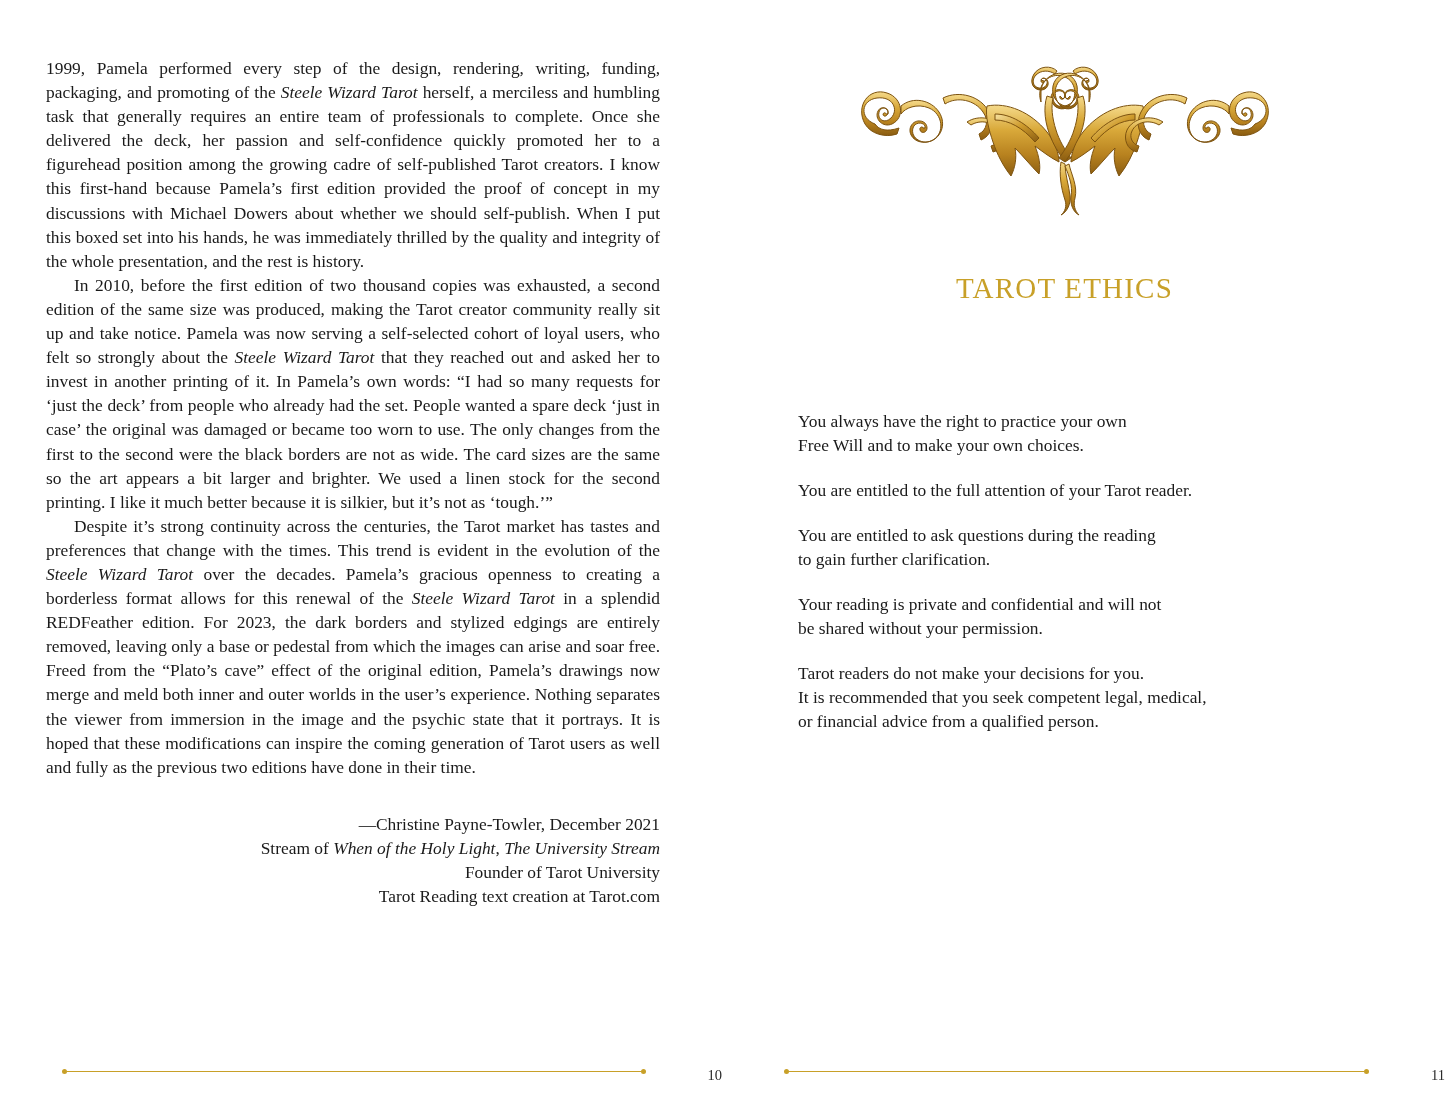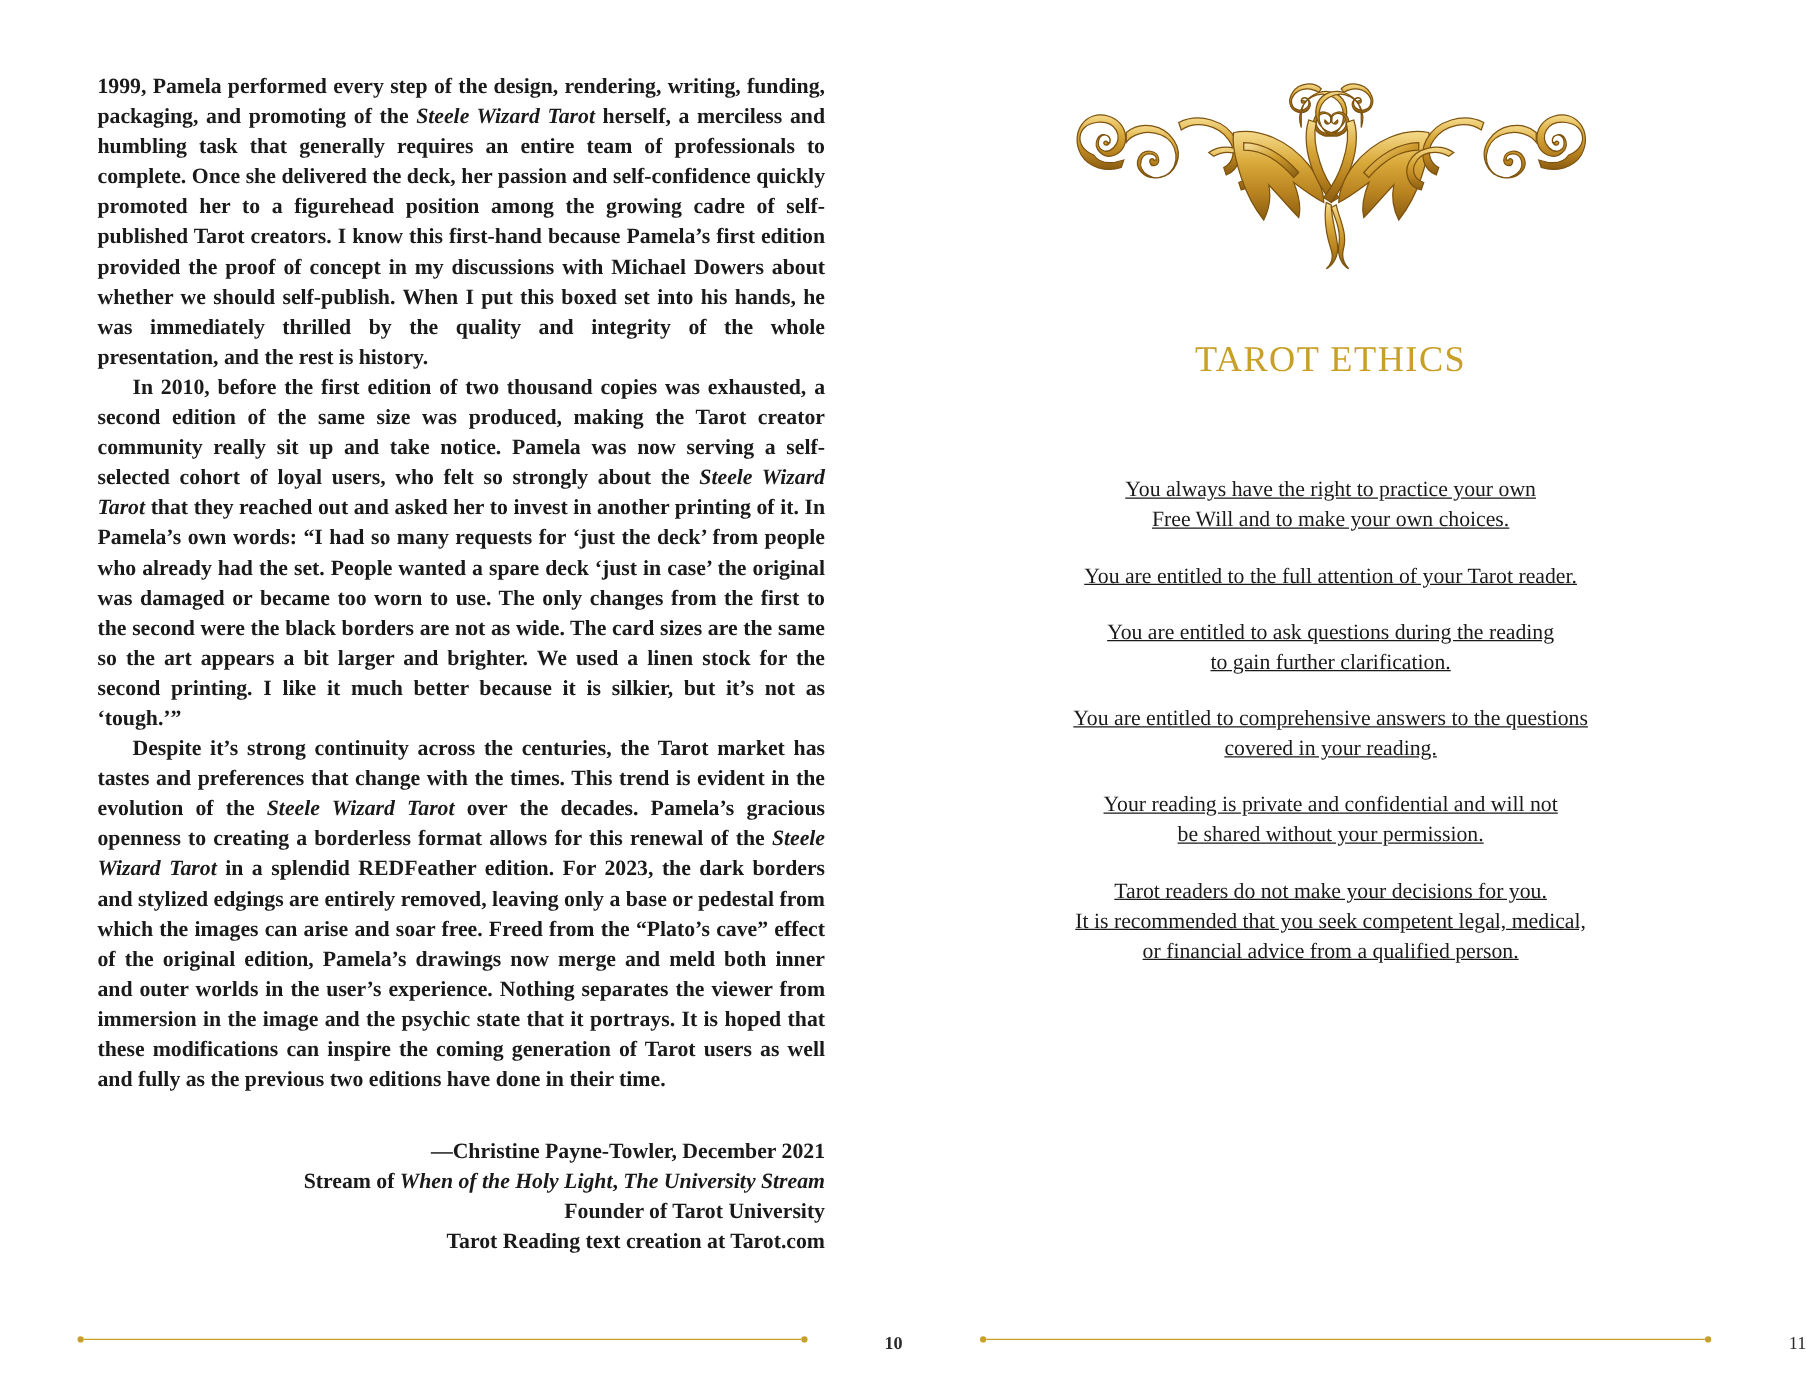--- a/index.html
+++ b/index.html
@@ -20,22 +20,21 @@
     width: 1445px;
     height: 1108px;
     box-sizing: border-box;
   }
   .page {
     position: relative;
     box-sizing: border-box;
   }
   .page-left {
     width: 722px;
-    padding: 56px 62px 0 78px;
-    font-weight: bold;
+    padding: 56px 62px 0 46px;
   }
   .page-right {
     width: 723px;
     padding: 56px 108px 0 70px;
   }
 
   
   .body-text p {
     margin: 0;
     font-size: 17.4px;
@@ -73,23 +72,22 @@
     margin-top: 60px;
     text-align: center;
     font-size: 29px;
     letter-spacing: 1.2px;
     color: #c8a028;
     font-variant: small-caps;
     text-transform: uppercase;
     font-weight: 400;
   }
   .ethics-list {
-    margin-top: 74px;
-    text-align: center;
-    text-decoration: underline;
+    margin-top: 104px;
+    text-align: left;
   }
   .ethics-item {
     font-size: 17.4px;
     line-height: 1.38;
     margin-bottom: 21px;
     padding: 0 6px;
   }
   .ethics-item:last-child { margin-bottom: 0; }
 
   
@@ -239,21 +237,20 @@
         </g>
       </svg>
     </div>
 
     <div class="chapter-title">Tarot Ethics</div>
 
     <div class="ethics-list">
       <div class="ethics-item">You always have the right to practice your own<br>Free Will and to make your own choices.</div>
       <div class="ethics-item">You are entitled to the full attention of your Tarot reader.</div>
       <div class="ethics-item">You are entitled to ask questions during the reading<br>to gain further clarification.</div>
-      <div class="ethics-item">You are entitled to comprehensive answers to the questions<br>covered in your reading.</div>
       <div class="ethics-item">Your reading is private and confidential and will not<br>be shared without your permission.</div>
       <div class="ethics-item">Tarot readers do not make your decisions for you.<br>It is recommended that you seek competent legal, medical,<br>or financial advice from a qualified person.</div>
     </div>
 
     <div class="footer">
       <div class="rule-wrap">
         <span class="rule-dot"></span>
         <span class="rule-line"></span>
         <span class="rule-dot"></span>
       </div>

